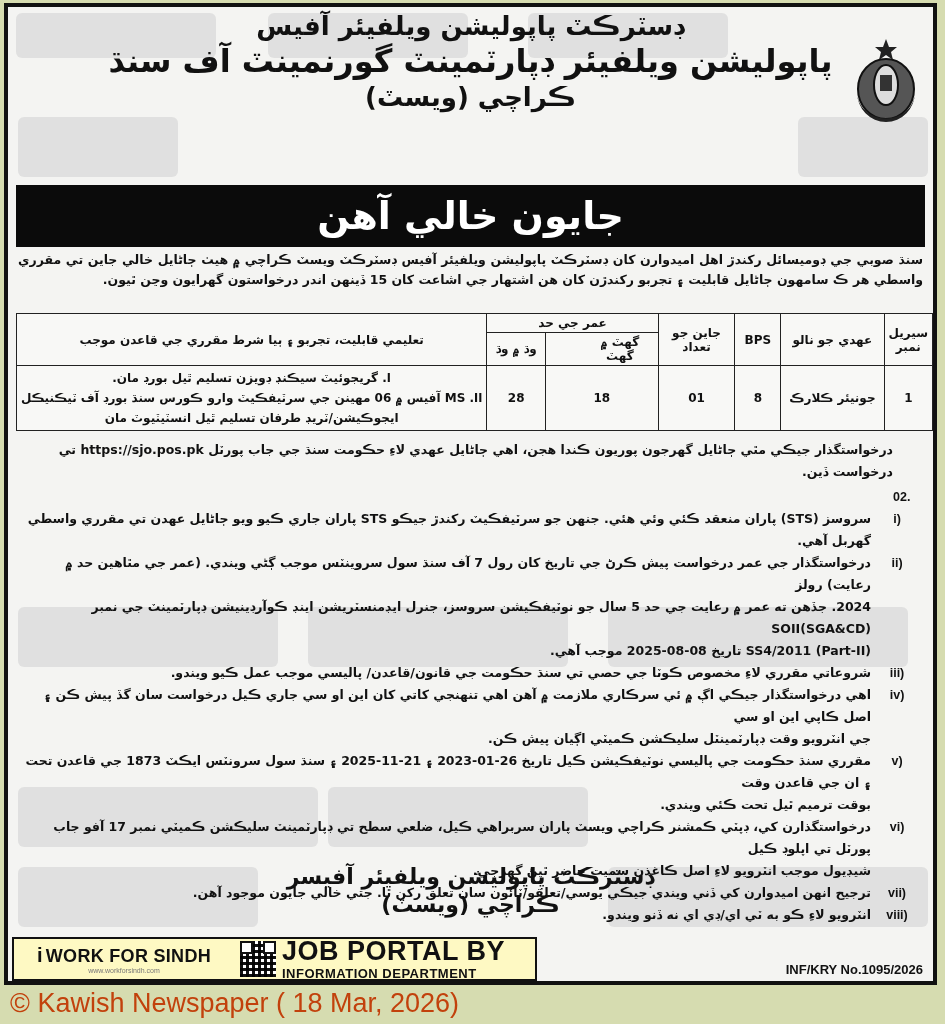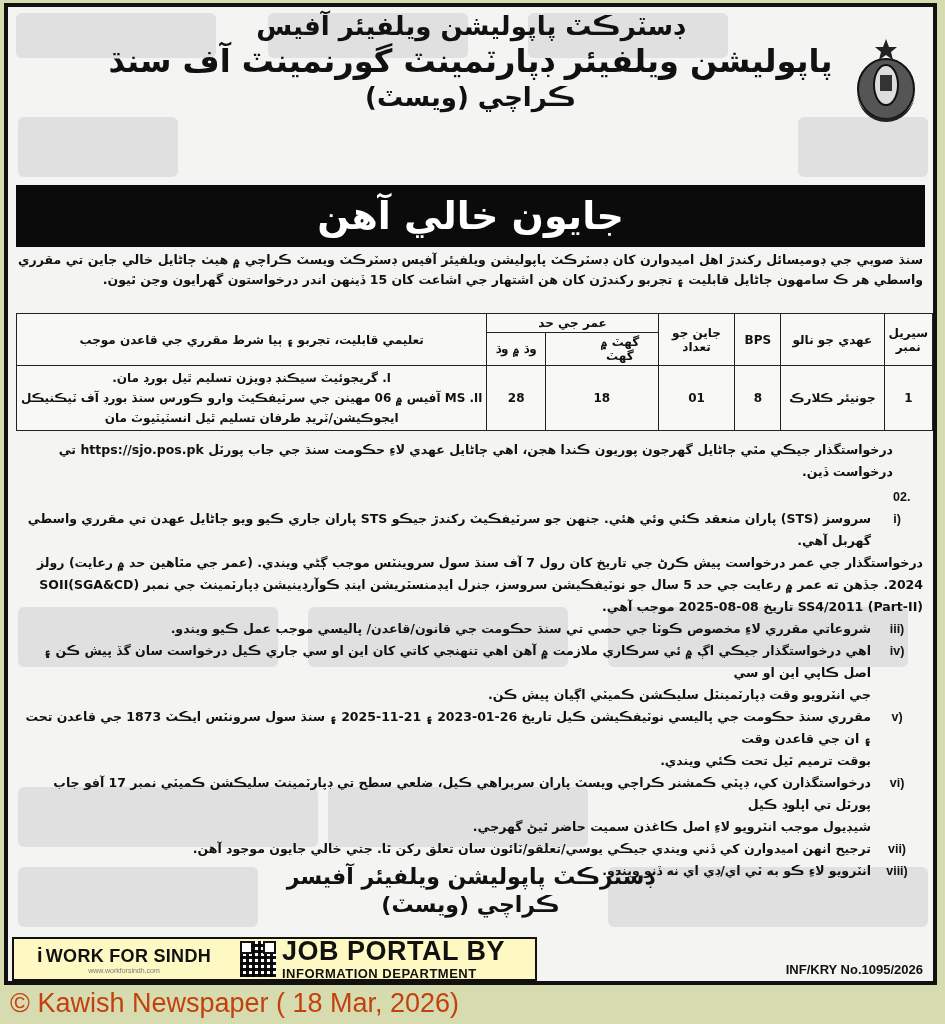--- a/index.html
+++ b/index.html
@@ -188,20 +188,21 @@
           <div>درخواستگذار جيڪي مٿي ڄاڻايل گهرجون پوريون ڪندا هجن، اهي ڄاڻايل عهدي لاءِ حڪومت سنڌ جي جاب پورٽل https://sjo.pos.pk تي درخواست ڏين.</div>
         </div>
     </div>
     <div class="pt">
       <span class="num">i)</span>
       <div class="txt">
         <div>سروسز (STS) پاران منعقد ڪئي وئي هئي. جنهن جو سرٽيفڪيٽ رکندڙ جيڪو STS پاران جاري ڪيو ويو ڄاڻايل عهدن تي مقرري واسطي گهربل آهي.</div>
       </div>
     </div>
     <div class="pt">
+      <span class="num">ii)</span>
       <div class="txt">
         <div>درخواستگذار جي عمر درخواست پيش ڪرڻ جي تاريخ کان رول 7 آف سنڌ سول سروينٽس موجب ڳڻي ويندي. (عمر جي مٿاهين حد ۾ رعايت) رولز</div>
         <div>2024. جڏهن ته عمر ۾ رعايت جي حد 5 سال جو نوٽيفڪيشن سروسز، جنرل ايڊمنسٽريشن اينڊ ڪوآرڊينيشن ڊپارٽمينٽ جي نمبر (SOII(SGA&amp;CD</div>
         <div>(Part-II) SS4/2011 تاريخ 08-08-2025 موجب آهي.</div>
       </div>
     </div>
     <div class="pt">
       <span class="num">iii)</span>
       <div class="txt">
           <div>شروعاتي مقرري لاءِ مخصوص ڪوٽا جي حصي تي سنڌ حڪومت جي قانون/قاعدن/ پاليسي موجب عمل ڪيو ويندو.</div>

